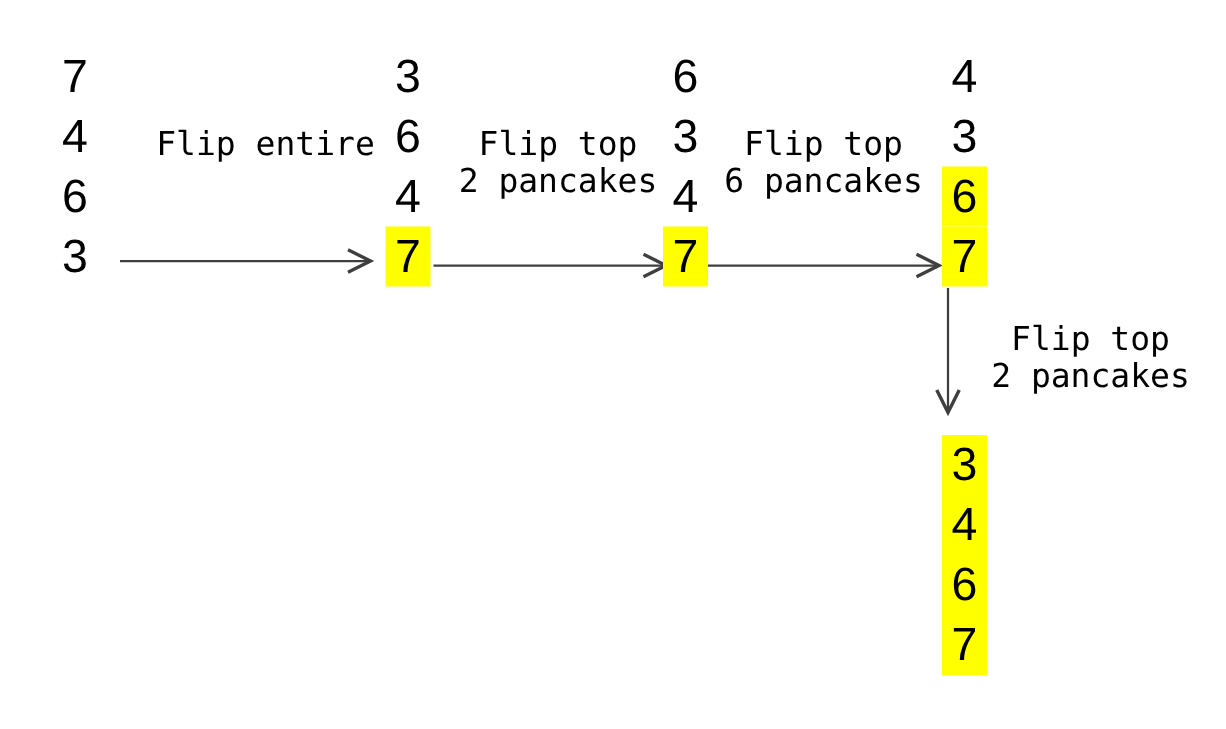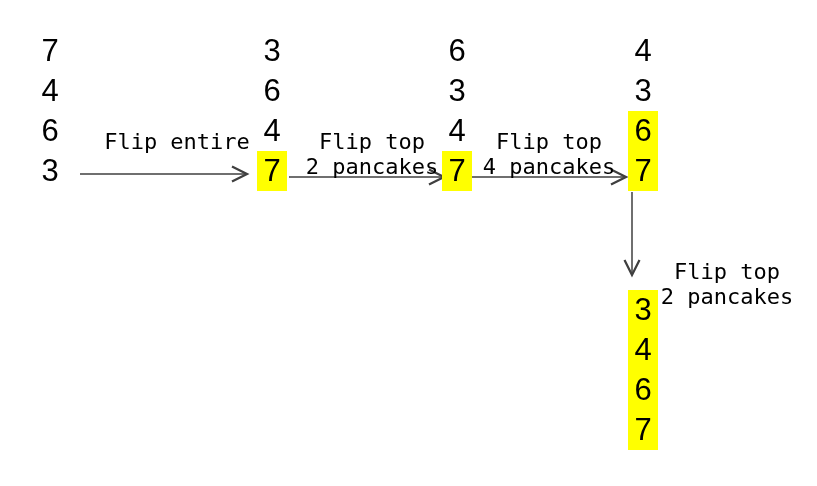--- a/index.html
+++ b/index.html
@@ -33,21 +33,20 @@
   }
   .flip-label {
     position: absolute;
     width: 180px;
     text-align: center;
     font-family: "DejaVu Sans Mono", monospace;
     font-size: 22px;
     line-height: 25px;
     color: #000000;
     white-space: nowrap;
-    margin-top: 45px;
   }
   .arrow-layer {
     position: absolute;
     left: 0;
     top: 0;
     width: 817px;
     height: 486px;
     pointer-events: none;
   }
 </style>
@@ -107,21 +106,21 @@
     <div>Flip entire</div>
   </div>
 
   <div class="flip-label" style="left:282px; top:84px;">
     <div>Flip top</div>
     <div>2 pancakes</div>
   </div>
 
   <div class="flip-label" style="left:459px; top:84px;">
     <div>Flip top</div>
-    <div>4 pancakes</div>
+    <div>6 pancakes</div>
   </div>
 
   <div class="flip-label" style="left:637px; top:214px;">
     <div>Flip top</div>
     <div>2 pancakes</div>
   </div>
 
 </div>
 
 </body></html>

